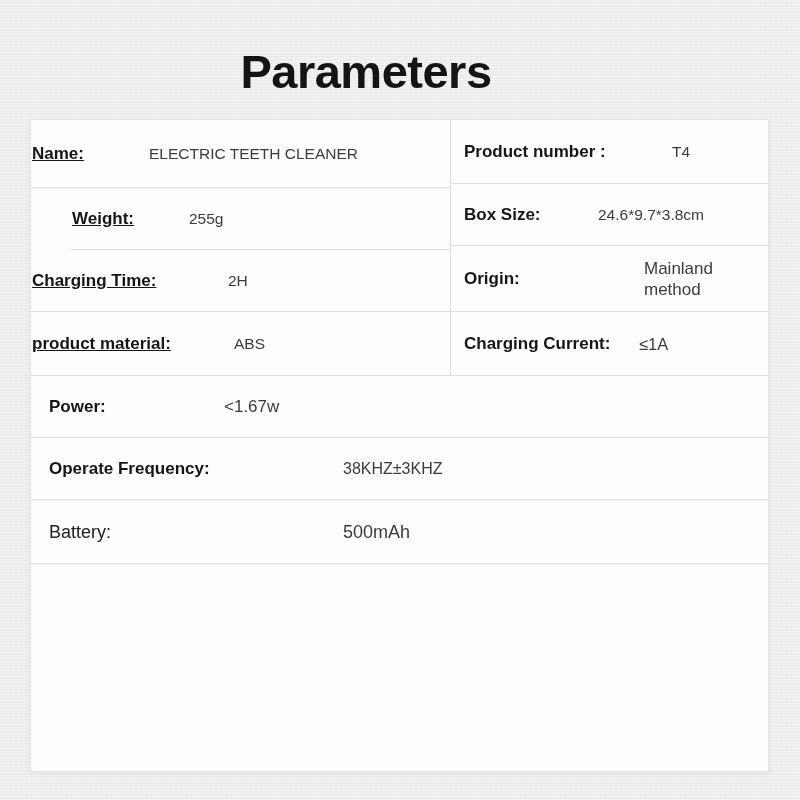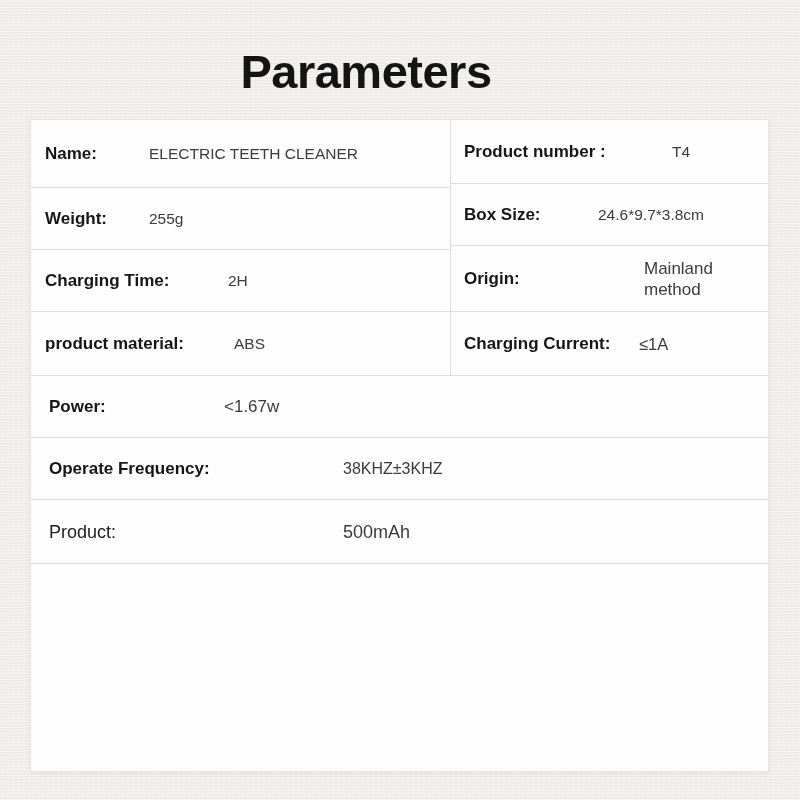--- a/index.html
+++ b/index.html
@@ -69,27 +69,27 @@
   .val {
     position: absolute;
     top: 50%;
     transform: translateY(-50%);
     font-size: 15.5px;
     color: #3c3c3c;
     white-space: nowrap;
   }
 
   
-  .col-left  .lbl { left: 14px; }
+  .col-left  .lbl { left: 1px; text-decoration: underline; }
   .col-right .lbl { left: 13px; }
   .rows-full .lbl { left: 18px; }
 
   
   .col-left .row:nth-child(1) { height: 68px; }
-  .col-left .row:nth-child(2) { height: 62px; }
+  .col-left .row:nth-child(2) { height: 62px; margin-left: 40px; }
   .col-left .row:nth-child(3) { height: 62px; }
   .col-left .row:nth-child(4) { height: 64px; }
   .col-left .row:nth-child(1) .val { left: 118px; }
   .col-left .row:nth-child(2) .val { left: 118px; }
   .col-left .row:nth-child(3) .val { left: 197px; }
   .col-left .row:nth-child(4) .val { left: 203px; }
 
   
   .col-right .row:nth-child(1) { height: 64px; }
   .col-right .row:nth-child(2) { height: 62px; }
@@ -172,18 +172,18 @@
   <div class="rows-full">
     <div class="row">
       <span class="lbl">Power:</span>
       <span class="val">&lt;1.67w</span>
     </div>
     <div class="row">
       <span class="lbl">Operate Frequency:</span>
       <span class="val">38KHZ±3KHZ</span>
     </div>
     <div class="row">
-      <span class="lbl">Product:</span>
+      <span class="lbl">Battery:</span>
       <span class="val">500mAh</span>
     </div>
   </div>
 
 </div>
 
 </body></html>

